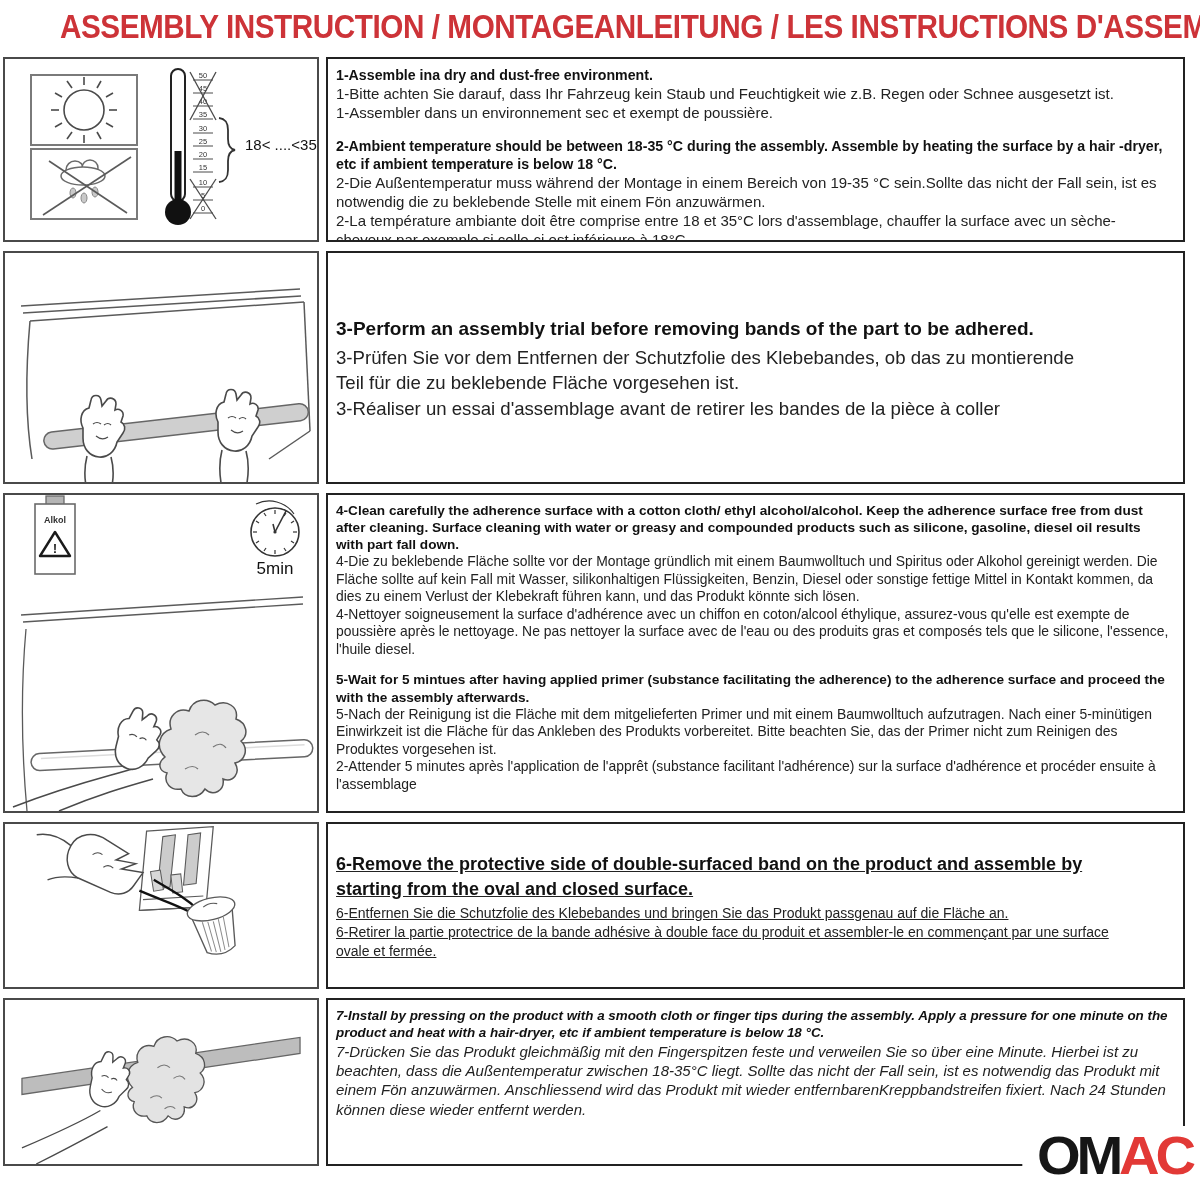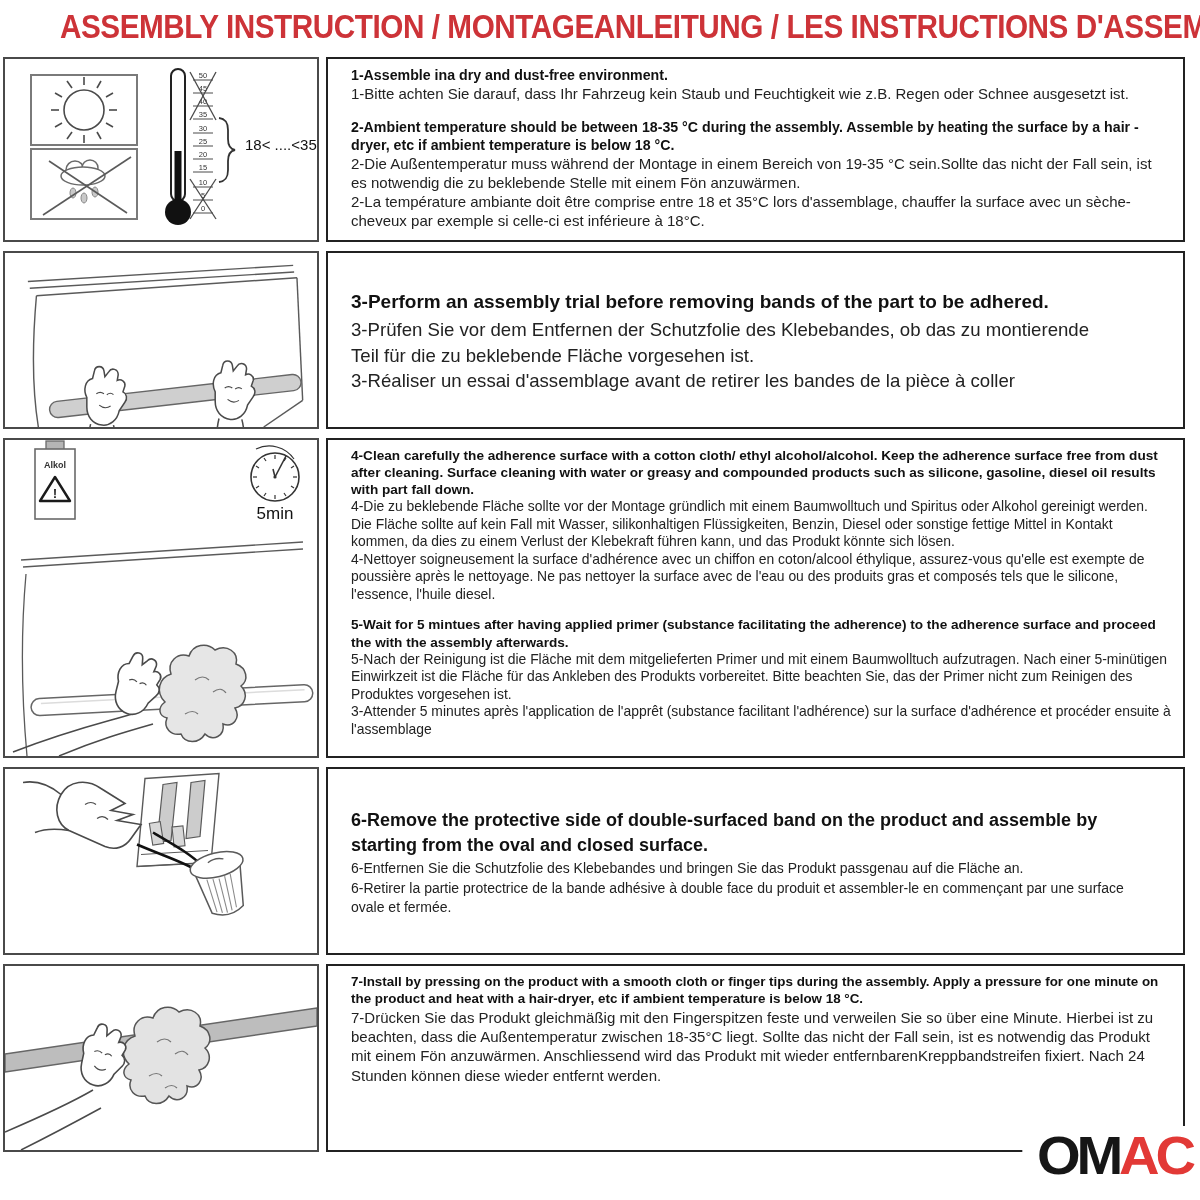--- a/index.html
+++ b/index.html
@@ -17,31 +17,31 @@
     color: #cd3338;
     font-size: 33px; font-weight: bold;
     letter-spacing: -0.5px;
     transform: scaleX(0.90);
     white-space: nowrap;
   }
   .rows { position: absolute; top: 57px; left: 3px; right: 15px;
     display: flex; flex-direction: column; gap: 9px; }
   .row { display: flex; gap: 7px; }
   .fig { width: 316px; flex: none; border: 2px solid #4a4a4a; background: #fff; overflow: hidden; }
-  .txt { flex: 1; border: 2px solid #212121; background:#fff; padding: 7px 12px 4px 23px;
+  .txt { flex: 1; border: 2px solid #212121; background:#fff; padding: 7px 12px 4px 8px;
          color:#222; overflow: hidden; display:flex; flex-direction:column; }
   .txt p { margin: 0; }
   .b { font-weight: bold; color:#111; }
   .gap { margin-top: 15px !important; }
   
   .r1 .fig, .r1 .txt { height: 185px; }
-  .r2 .fig, .r2 .txt { height: 178px; }
+  .r2 .fig, .r2 .txt { height: 233px; }
   .r3 .fig, .r3 .txt { height: 320px; }
-  .r4 .fig, .r4 .txt { height: 188px; }
-  .r5 .fig, .r5 .txt { height: 188px; }
+  .r4 .fig, .r4 .txt { height: 167px; text-decoration: underline; }
+  .r5 .fig, .r5 .txt { height: 168px; font-style: italic; }
   
   .r1 .txt p { font-size: 15px;  line-height: 1.27; }
   .r1 .txt .b { font-size: 14.2px; }
   .r2 .txt { justify-content: center; }
   .r2 .txt p { font-size: 18.6px; line-height: 1.38; max-width: 740px; }
   .r2 .txt .b { font-size: 19px; margin-bottom: 2px; }
   .r3 .txt p { font-size: 13.9px; line-height: 1.26; }
   .r3 .txt .b { font-size: 13.6px; }
   .r3 .gap { margin-top: 13px !important; }
   .r4 .txt { justify-content: center; }
@@ -144,20 +144,21 @@
                 <line x1="211" y1="120" x2="185" y2="160"></line>
             </g>
             <path d="M214,59 c7,1 9,5 9,12 l0,9 c0,7 2,10 7,11 c-5,1 -7,4 -7,11 l0,9 c0,7 -2,11 -9,12" fill="none" stroke="#333" stroke-width="1.8"></path>
             <text x="240" y="91" font-size="15" fill="#111" font-family="Liberation Sans, sans-serif">18&lt; ....&lt;35 C</text>
           </g>
         </svg>
       </div>
       <div class="txt">
         <p class="b">1-Assemble ina dry and dust-free environment.</p>
         <p>1-Bitte achten Sie darauf, dass Ihr Fahrzeug kein Staub und Feuchtigkeit wie z.B. Regen oder Schnee ausgesetzt ist.</p>
+        <p>1-Assembler dans un environnement sec et exempt de poussière.</p>
         <p class="b gap">2-Ambient temperature should be between 18-35 °C  during the assembly. Assemble by heating the surface by a hair -dryer, etc if ambient temperature is below 18 °C.</p>
         <p>2-Die Außentemperatur muss während der Montage in einem Bereich von 19-35 °C  sein.Sollte das nicht der Fall sein, ist es notwendig die zu beklebende Stelle mit einem Fön anzuwärmen.</p>
         <p>2-La température ambiante doit être comprise entre 18 et 35°C lors d'assemblage, chauffer la surface avec un sèche-cheveux par exemple si celle-ci est inférieure à 18°C.</p>
       </div>
     </div>
 
     <div class="row r2">
       <div class="fig">
         <svg viewBox="0 0 312 183">
           <g fill="none" stroke="#5a5a5a" stroke-width="1.5">
@@ -242,21 +243,21 @@
             <path d="M20,30 q4,-3 8,0 M31,31 q4,-3 7,0" fill="none" stroke="#4a4a4a" stroke-width="1.2"></path>
           </g>
         </svg>
       </div>
       <div class="txt">
         <p class="b">4-Clean carefully the adherence surface with a cotton cloth/ ethyl alcohol/alcohol. Keep the adherence surface free from dust after cleaning. Surface cleaning with water or greasy and compounded products such as silicone, gasoline, diesel oil results with part fall down.</p>
         <p>4-Die zu beklebende Fläche sollte vor der Montage gründlich mit einem Baumwolltuch und Spiritus oder Alkohol gereinigt werden. Die Fläche sollte auf kein Fall mit Wasser, silikonhaltigen Flüssigkeiten, Benzin, Diesel oder sonstige fettige Mittel in Kontakt kommen, da dies zu einem Verlust der Klebekraft führen kann, und das Produkt könnte sich lösen.</p>
         <p>4-Nettoyer soigneusement la surface d'adhérence avec un chiffon en coton/alcool éthylique, assurez-vous qu'elle est exempte de poussière après le nettoyage. Ne pas nettoyer la surface avec de l'eau ou des produits gras et composés tels que le silicone, l'essence, l'huile diesel.</p>
         <p class="b gap">5-Wait for 5 mintues after having applied primer (substance facilitating the adherence) to the adherence surface and proceed the with the assembly afterwards.</p>
         <p>5-Nach der Reinigung ist die Fläche mit dem mitgelieferten Primer und mit einem Baumwolltuch aufzutragen. Nach einer 5-minütigen Einwirkzeit ist die Fläche für das Ankleben des Produkts vorbereitet. Bitte beachten Sie, das der Primer nicht zum Reinigen des Produktes vorgesehen ist.</p>
-        <p>3-Attender 5 minutes après l'application de l'apprêt (substance facilitant l'adhérence) sur la surface d'adhérence et procéder ensuite à l'assemblage</p>
+        <p>2-Attender 5 minutes après l'application de l'apprêt (substance facilitant l'adhérence) sur la surface d'adhérence et procéder ensuite à l'assemblage</p>
       </div>
     </div>
 
     <div class="row r4">
       <div class="fig">
         <svg viewBox="0 0 312 181">
           <g>
             <polygon points="140,8 214,3 206,92 132,96" fill="#fff" stroke="#5a5a5a" stroke-width="1.4"></polygon>
             <polygon points="158,14 172,12 166,70 152,72" fill="#ccc" stroke="#5a5a5a" stroke-width="1.2"></polygon>
             <polygon points="186,12 200,10 195,66 181,68" fill="#ccc" stroke="#5a5a5a" stroke-width="1.2"></polygon>

